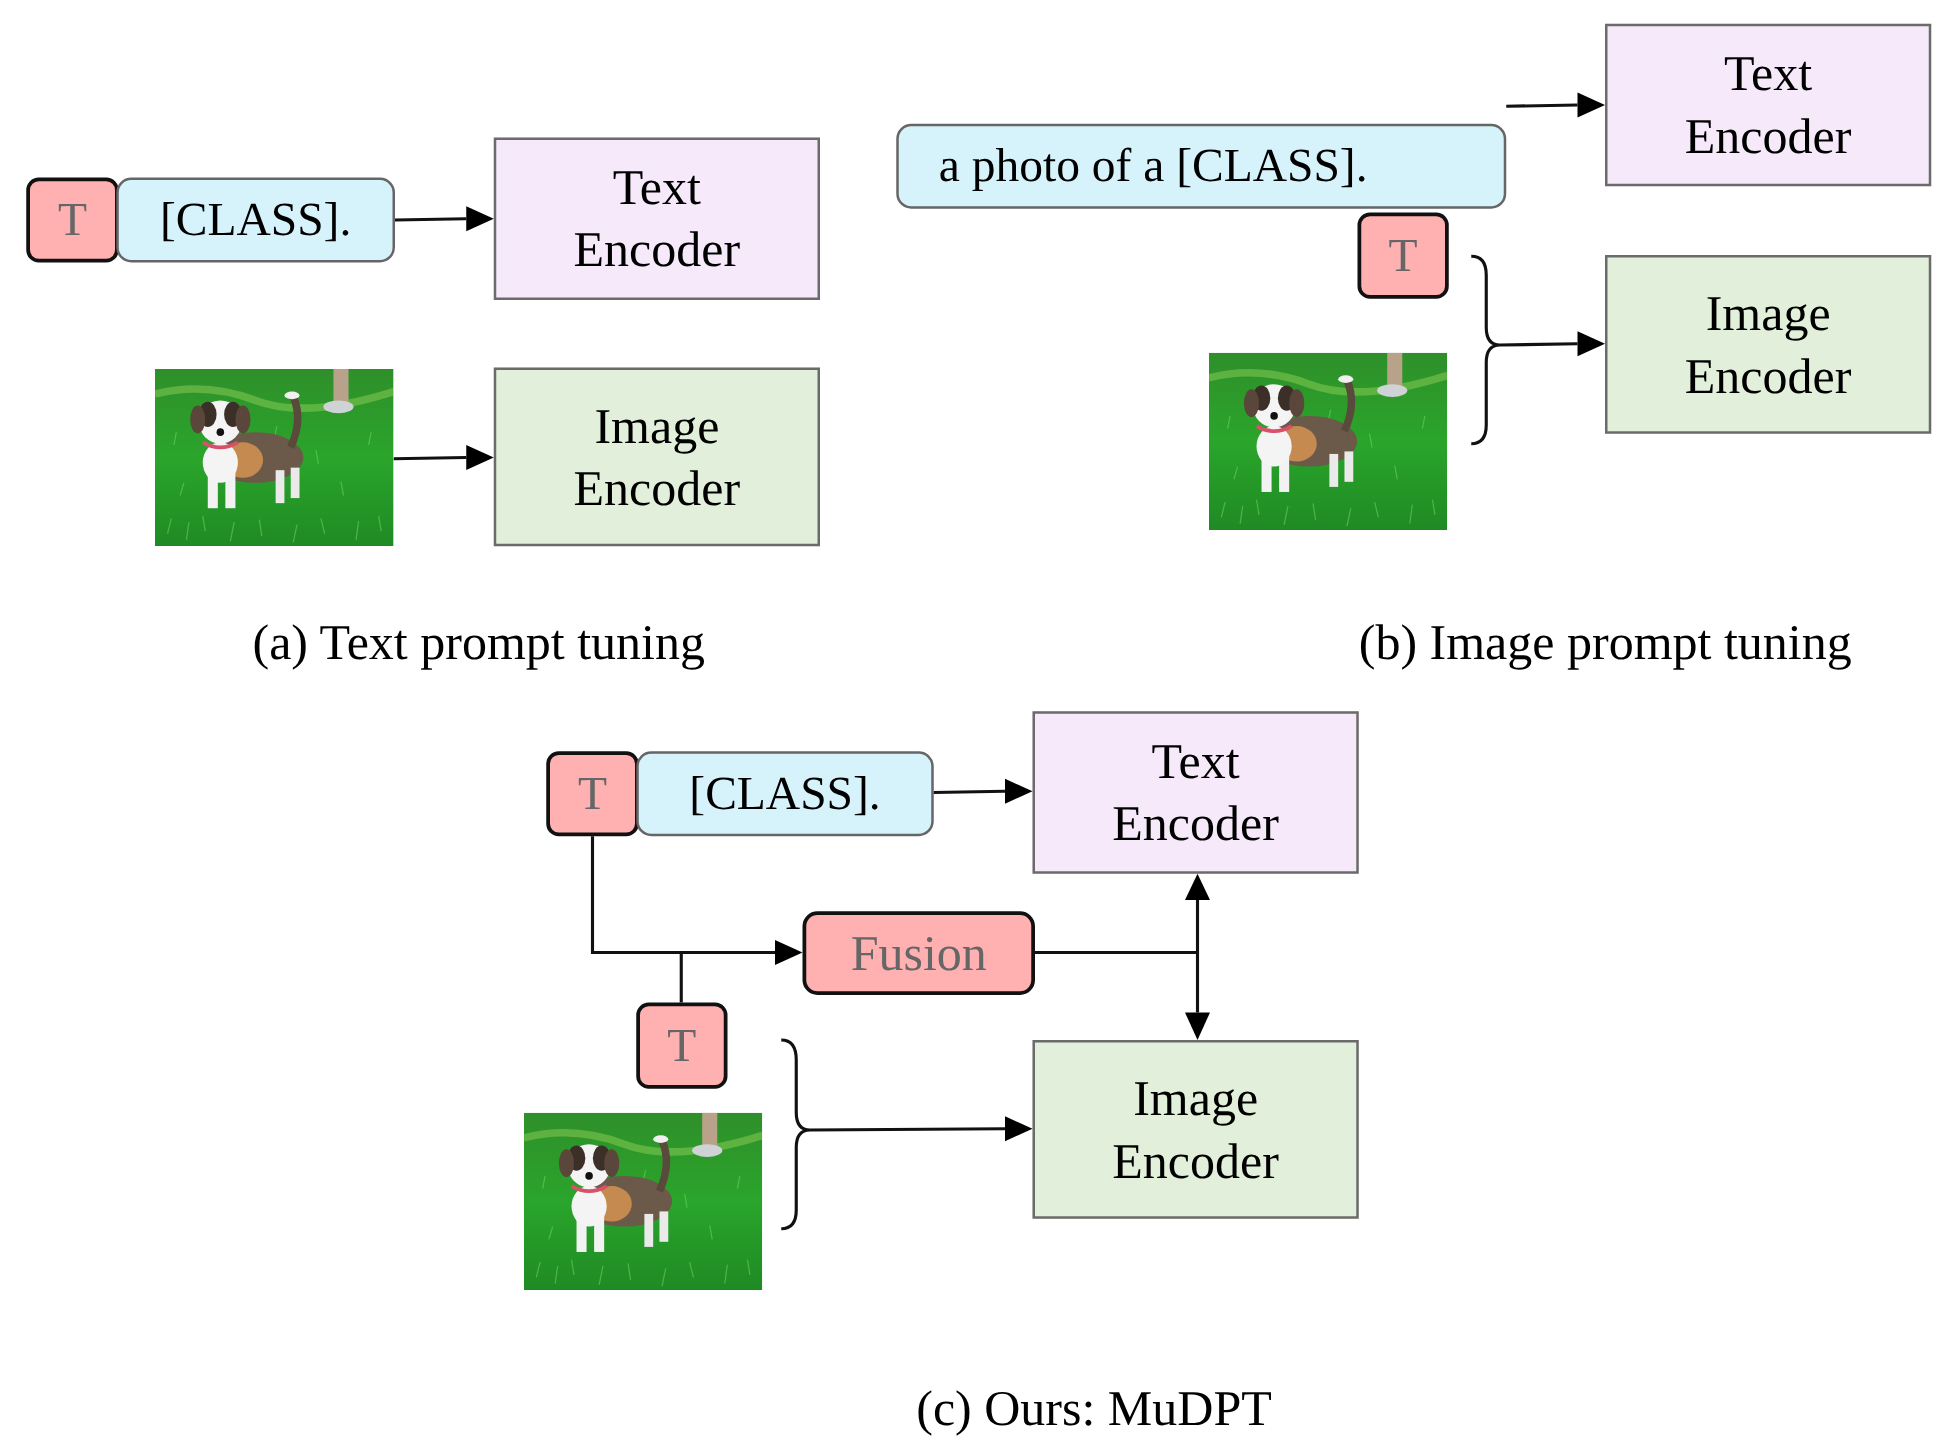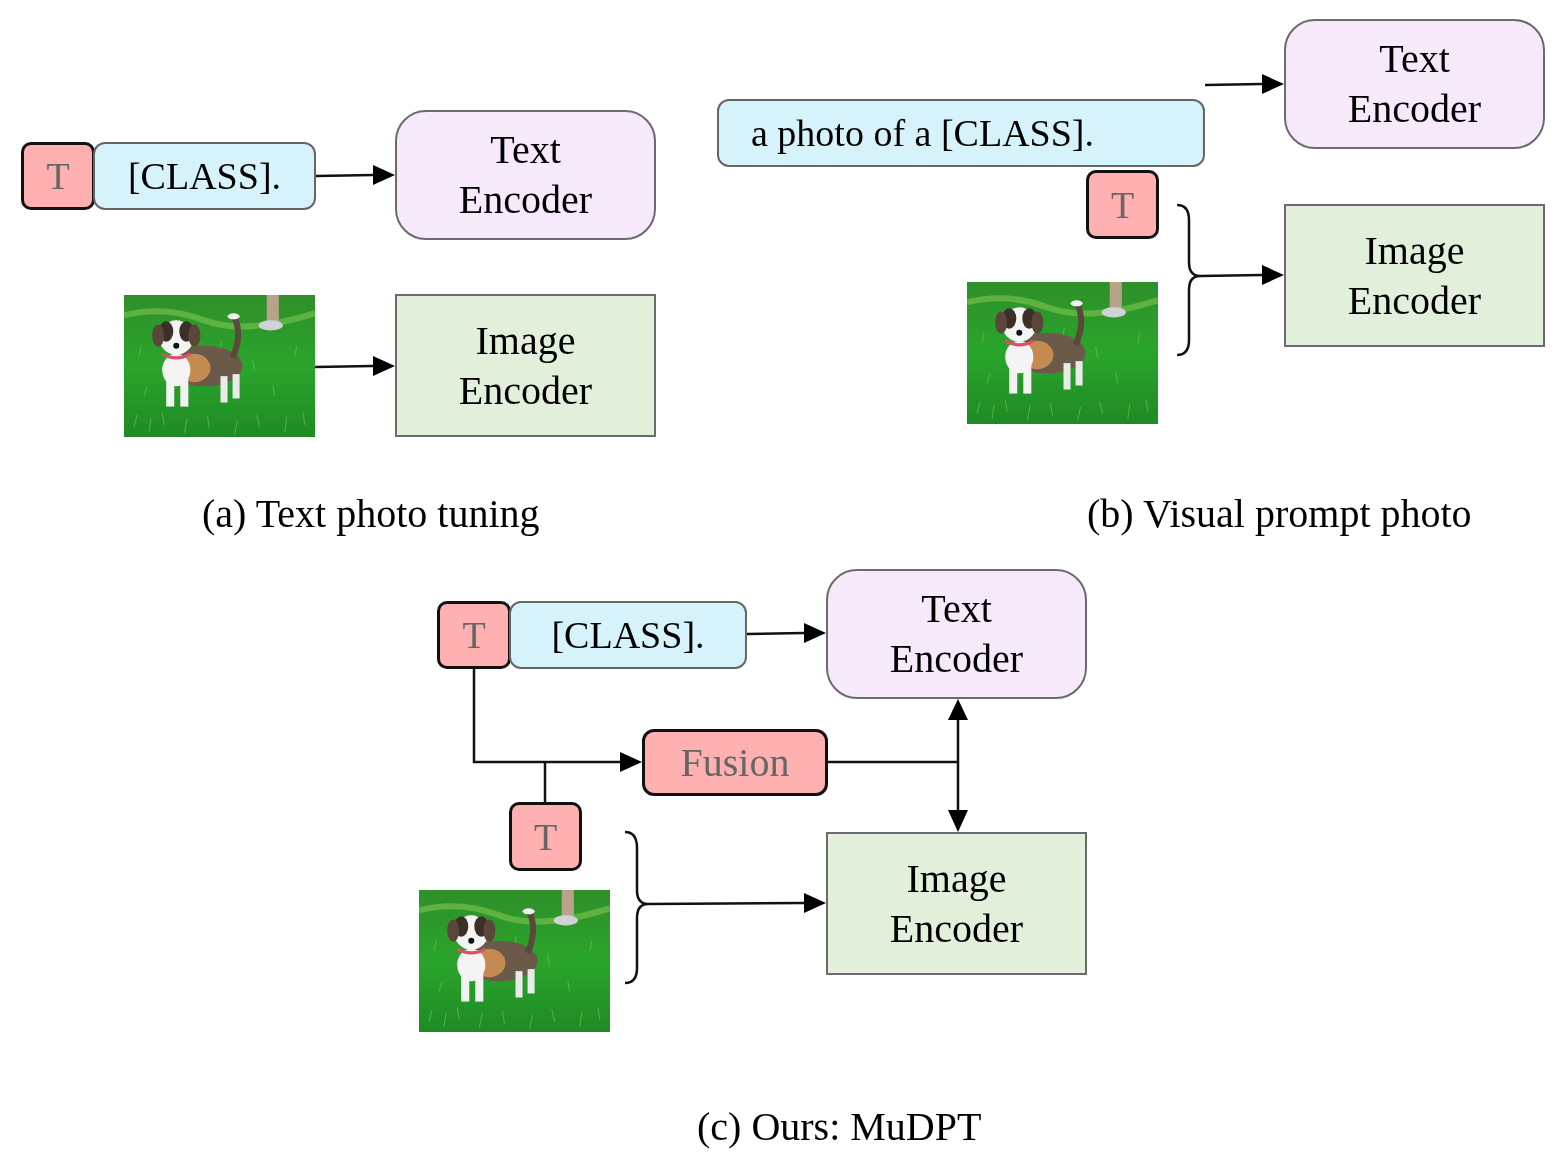--- a/index.html
+++ b/index.html
@@ -1,21 +1,21 @@
 <!DOCTYPE html>
 <html><head>
 <meta charset="utf-8">
 <style>
   html, body { margin: 0; padding: 0; background: #ffffff; }
   body { width: 1561px; height: 1157px; position: relative; overflow: hidden;
          font-family: "Liberation Serif", "DejaVu Serif", serif; color: #000; }
   .abs { position: absolute; box-sizing: border-box; }
   .enc { display: flex; flex-direction: column; align-items: center; justify-content: center;
          border: 2.5px solid #6b6b6b; font-size: 40px; line-height: 50px; text-align: center; }
-  .enc-text { background: #f5e9fa; border-radius: 31px; }
+  .enc-text { background: #f5e9fa; }
   .enc-img  { background: #e2efda; text-align: right; }
   .tok { background: #ffb0b0; border: 3px solid #111; border-radius: 10px;
          display: flex; align-items: center; justify-content: center;
          font-size: 38px; color: #666666; }
   .prompt { background: #d6f3fb; border: 2.5px solid #666; border-radius: 12px;
             display: flex; align-items: center; font-size: 38px; color: #000; }
   .fusion { background: #ffb0b0; border: 3px solid #111; border-radius: 12px;
             display: flex; align-items: center; justify-content: center;
             font-size: 40px; color: #666666; }
   .caption { font-size: 40px; white-space: nowrap; }
@@ -86,21 +86,21 @@
     <svg width="191" height="142">
         <use href="#dog-photo"></use>
       </svg>
   </div>
 
   <div class="abs enc enc-img" style="left:395px; top:294px; width:261px; height:143px;">
     <span>Image</span>
     <span>Encoder</span>
   </div>
 
-  <div class="abs caption" style="left:202px; top:490px;">(a) Text photo tuning</div>
+  <div class="abs caption" style="left:202px; top:490px;">(a) Text prompt tuning</div>
 </div>
 
 <div>
   <div class="abs prompt" style="left:717px; top:51px; width:488px; height:68px; padding-left:32px;margin-top:48px;">
     <span>a photo of a [CLASS].</span>
   </div>
 
   <div class="abs enc enc-text" style="left:1284px; top:19px; width:261px; height:130px;">
     <span>Text</span>
     <span>Encoder</span>
@@ -114,21 +114,21 @@
     <svg width="191" height="142">
         <use href="#dog-photo"></use>
       </svg>
   </div>
 
   <div class="abs enc enc-img" style="left:1284px; top:204px; width:261px; height:143px;">
     <span>Image</span>
     <span>Encoder</span>
   </div>
 
-  <div class="abs caption" style="left:1087px; top:490px;">(b) Visual prompt photo</div>
+  <div class="abs caption" style="left:1087px; top:490px;">(b) Image prompt tuning</div>
 </div>
 
 <div>
   <div class="abs tok" style="left:437px; top:601px; width:74px; height:68px;">
     <span>T</span>
   </div>
   <div class="abs prompt" style="left:509px; top:601px; width:238px; height:68px; justify-content:center;">
     <span>[CLASS].</span>
   </div>
 
@@ -149,21 +149,21 @@
     <svg width="191" height="142">
         <use href="#dog-photo"></use>
       </svg>
   </div>
 
   <div class="abs enc enc-img" style="left:826px; top:832px; width:261px; height:143px;">
     <span>Image</span>
     <span>Encoder</span>
   </div>
 
-  <div class="abs caption" style="left:697px; top:1103px;">(c) Ours: MuDPT</div>
+  <div class="abs caption" style="left:733px; top:1103px;">(c) Ours: MuDPT</div>
 </div>
 
 <svg class="wires" width="1561" height="1157">
   <defs>
     <marker id="arr" markerWidth="10" markerHeight="10" refX="9" refY="5" orient="auto" markerUnits="userSpaceOnUse">
       <path d="M0 0 L10 5 L0 10 Z" fill="#000"></path>
     </marker>
   </defs>
   <g stroke="#111" stroke-width="2.5" fill="none">
 

